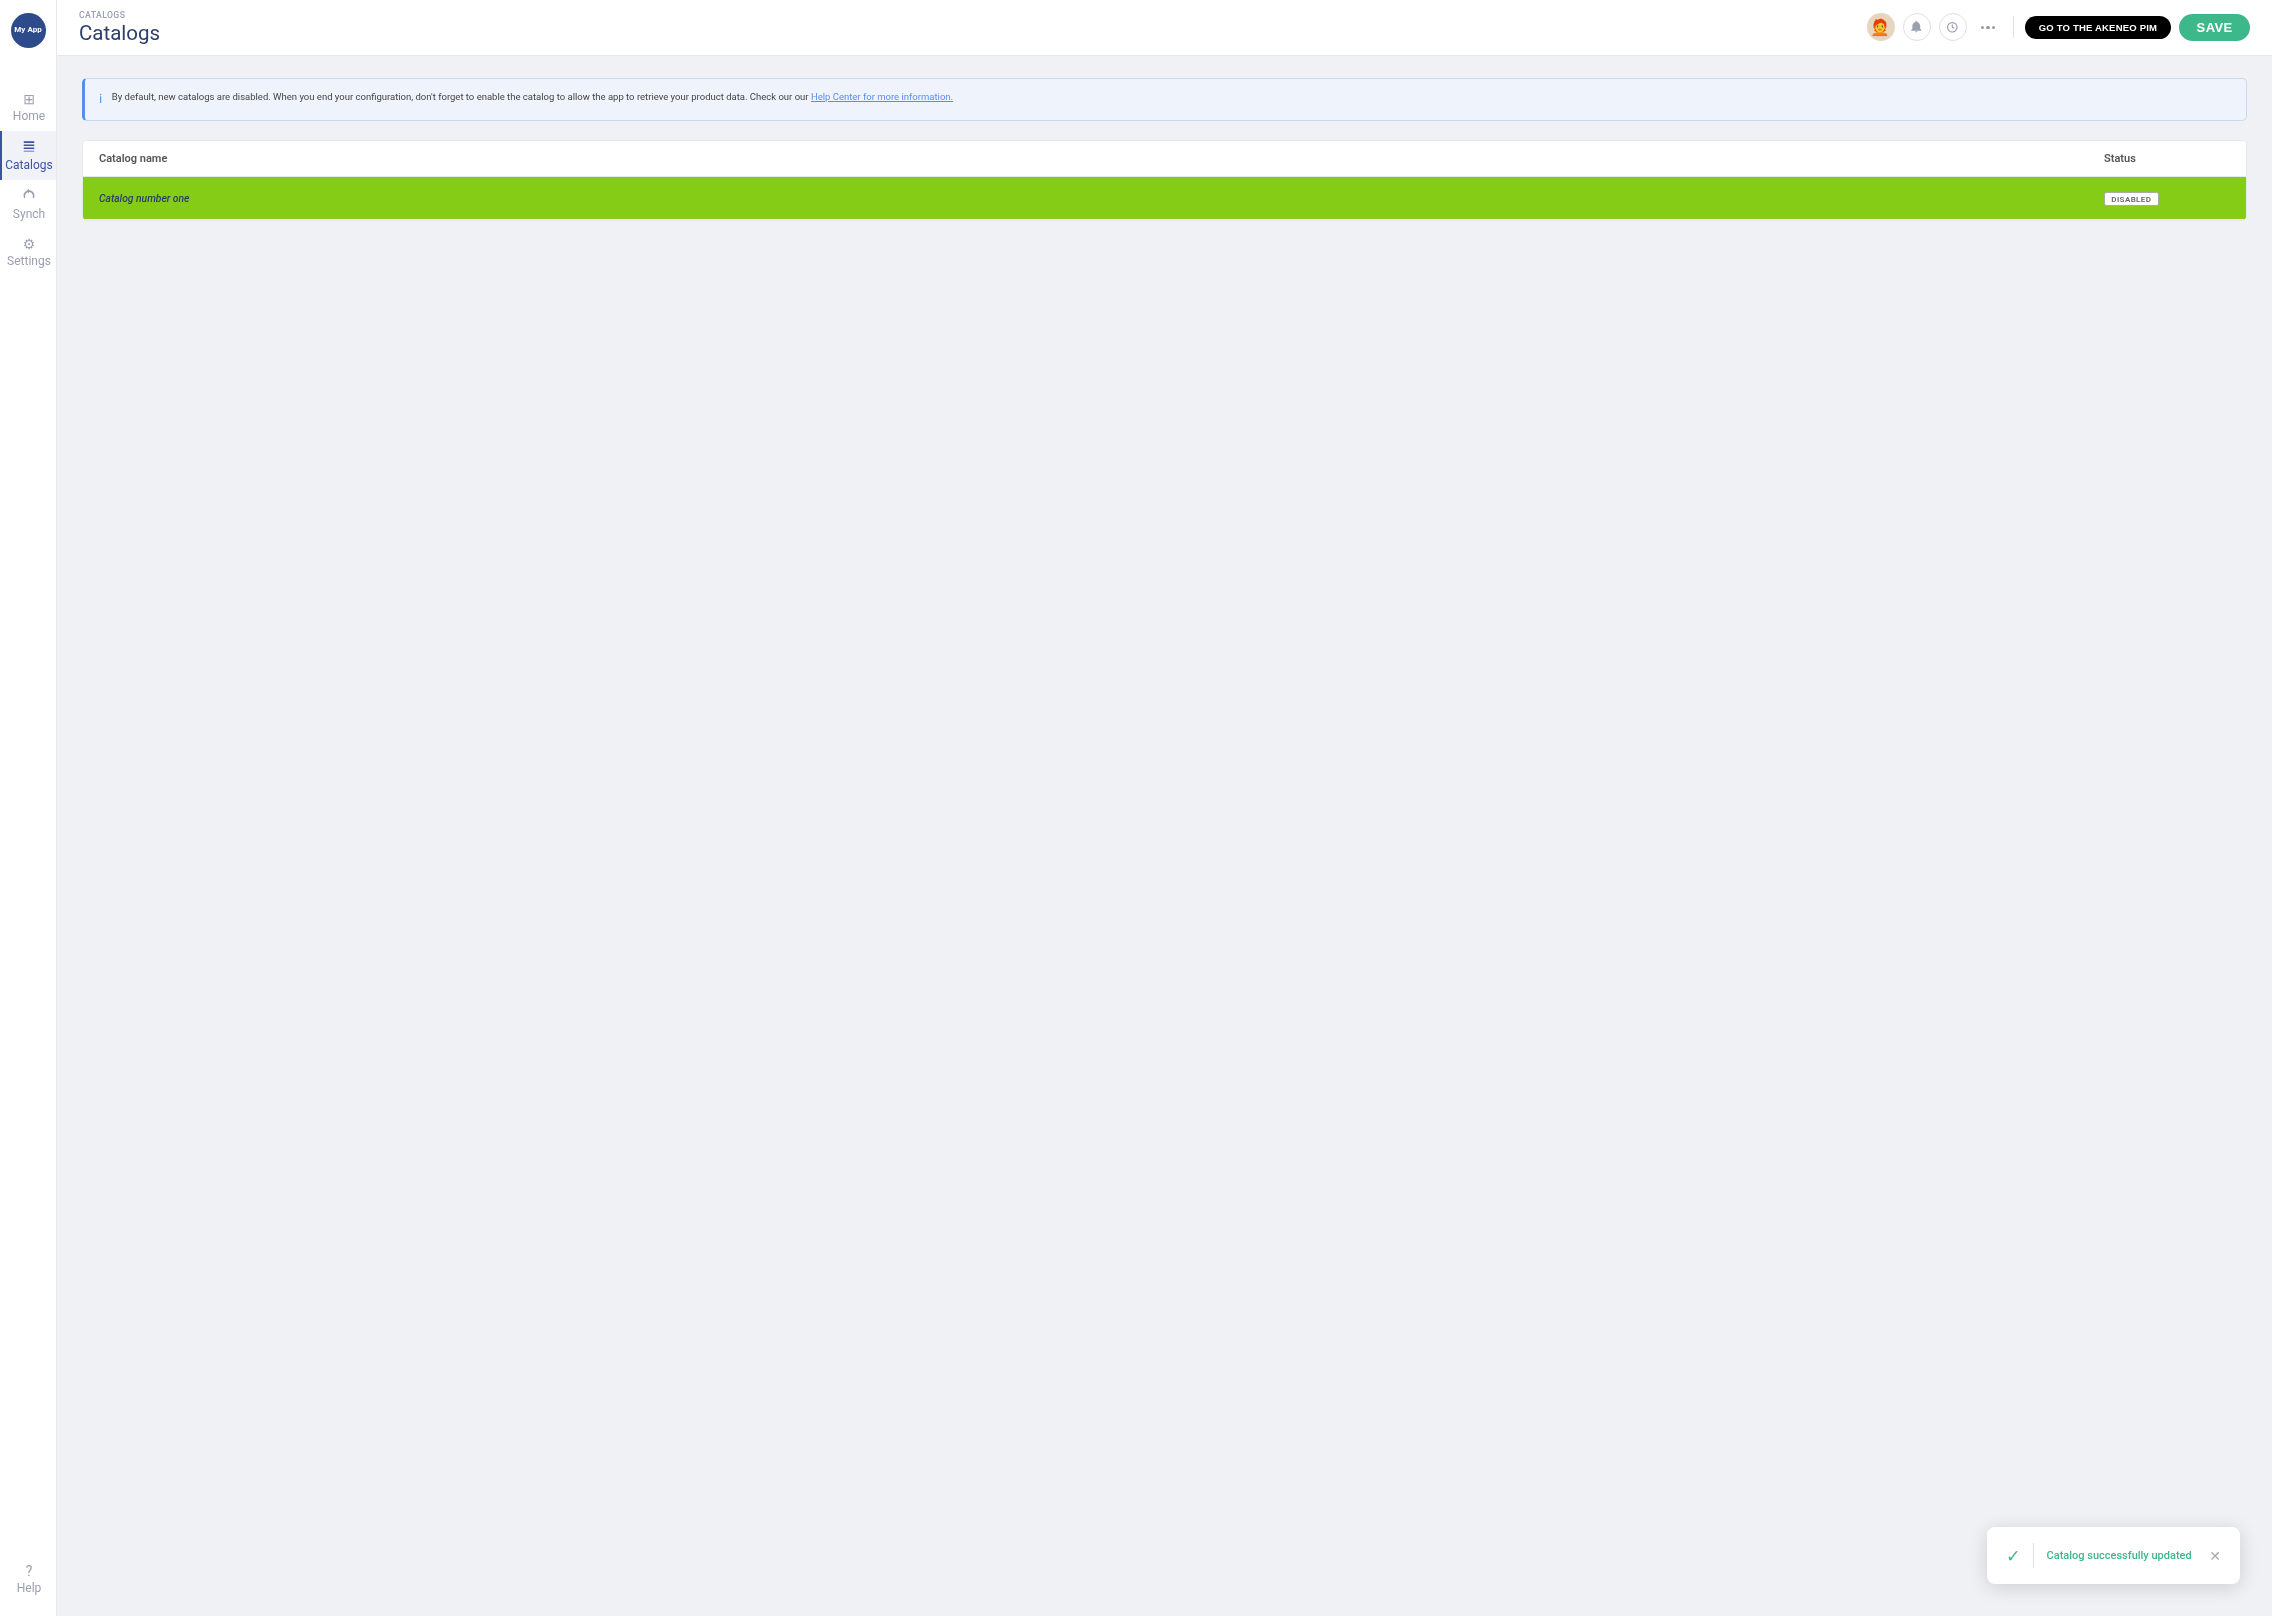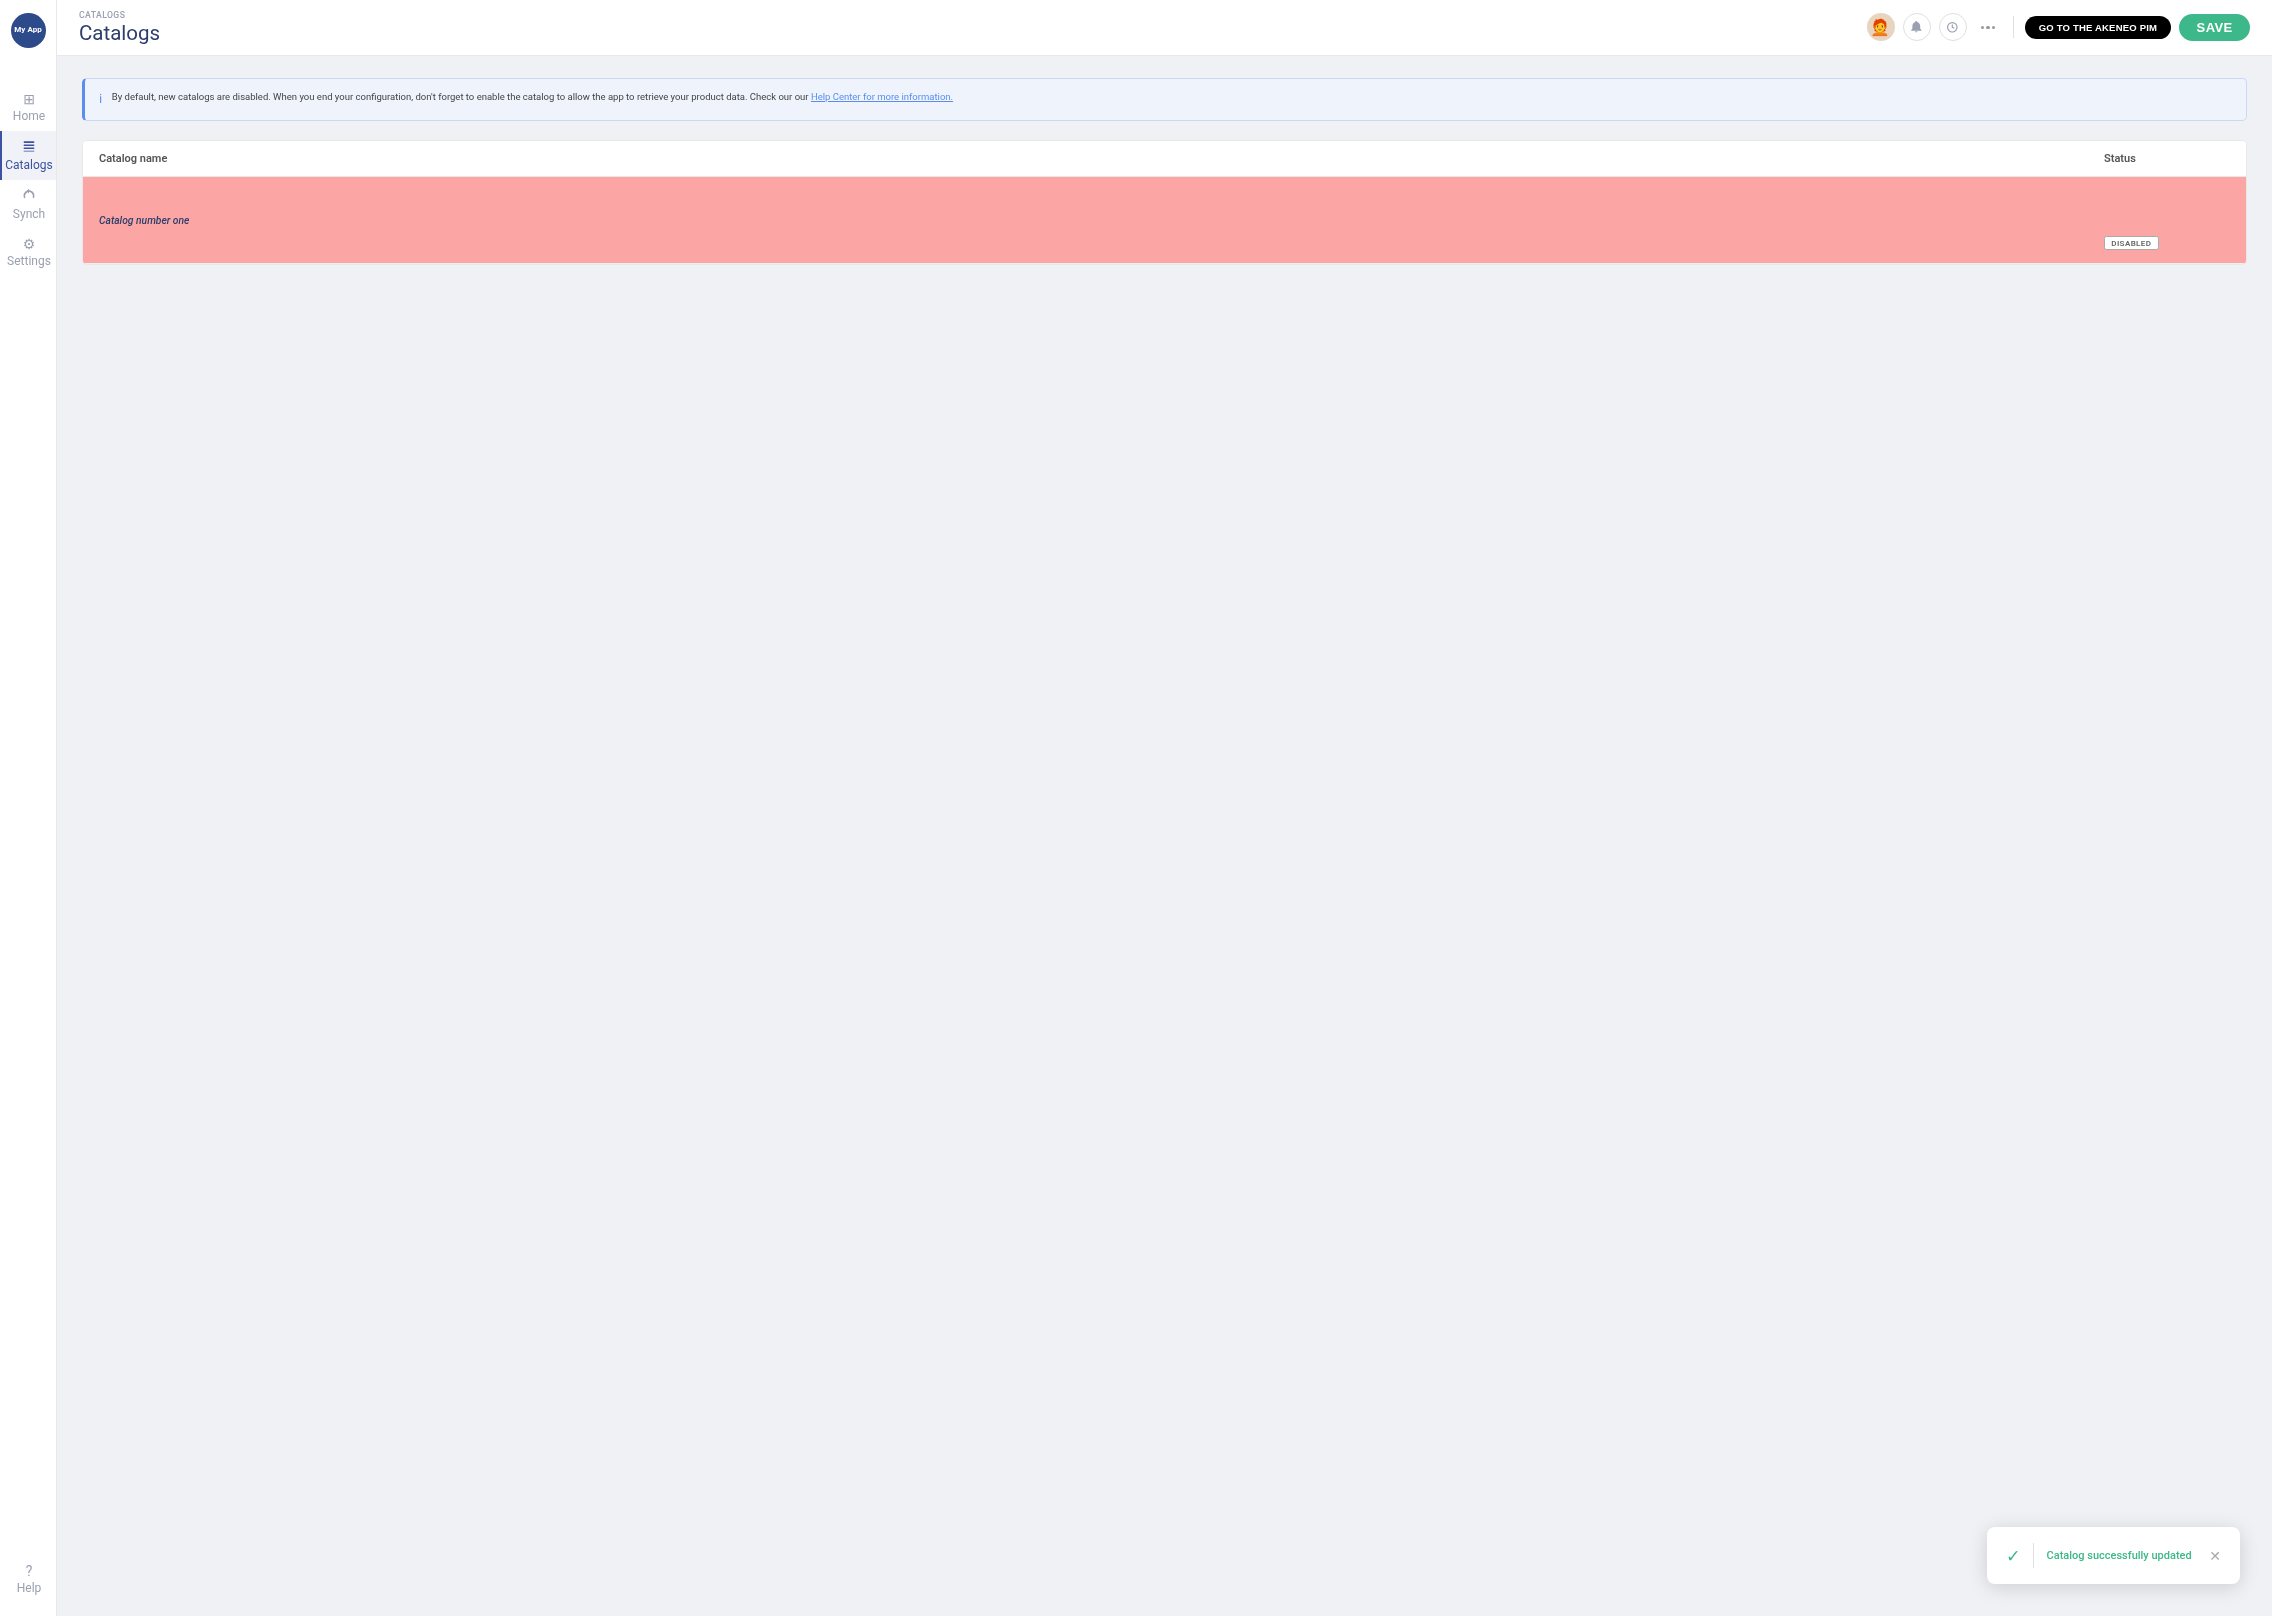--- a/index.html
+++ b/index.html
@@ -254,35 +254,34 @@
 
     .col-status {
       width: 126px;
     }
 
     .table-row {
       display: flex;
       align-items: center;
       padding: 12.6px 16px;
       border-bottom: 0.8px solid #f0f0f0;
-      background: #fca5a5;
+      background: #84cc16;
     }
 
     .catalog-name {
       flex: 1;
       font-size: 10.3px;
       font-style: italic;
       color: #2c3e6b;
       font-weight: 500;
       cursor: pointer;
     }
 
     .status-badge {
       width: 126px;
-      margin-top: 44px;
     }
 
     .badge-disabled {
       display: inline-block;
       border: 0.8px solid #aaa;
       border-radius: 2.4px;
       padding: 1.6px 6.3px;
       font-size: 8px;
       color: #666;
       font-weight: 600;

